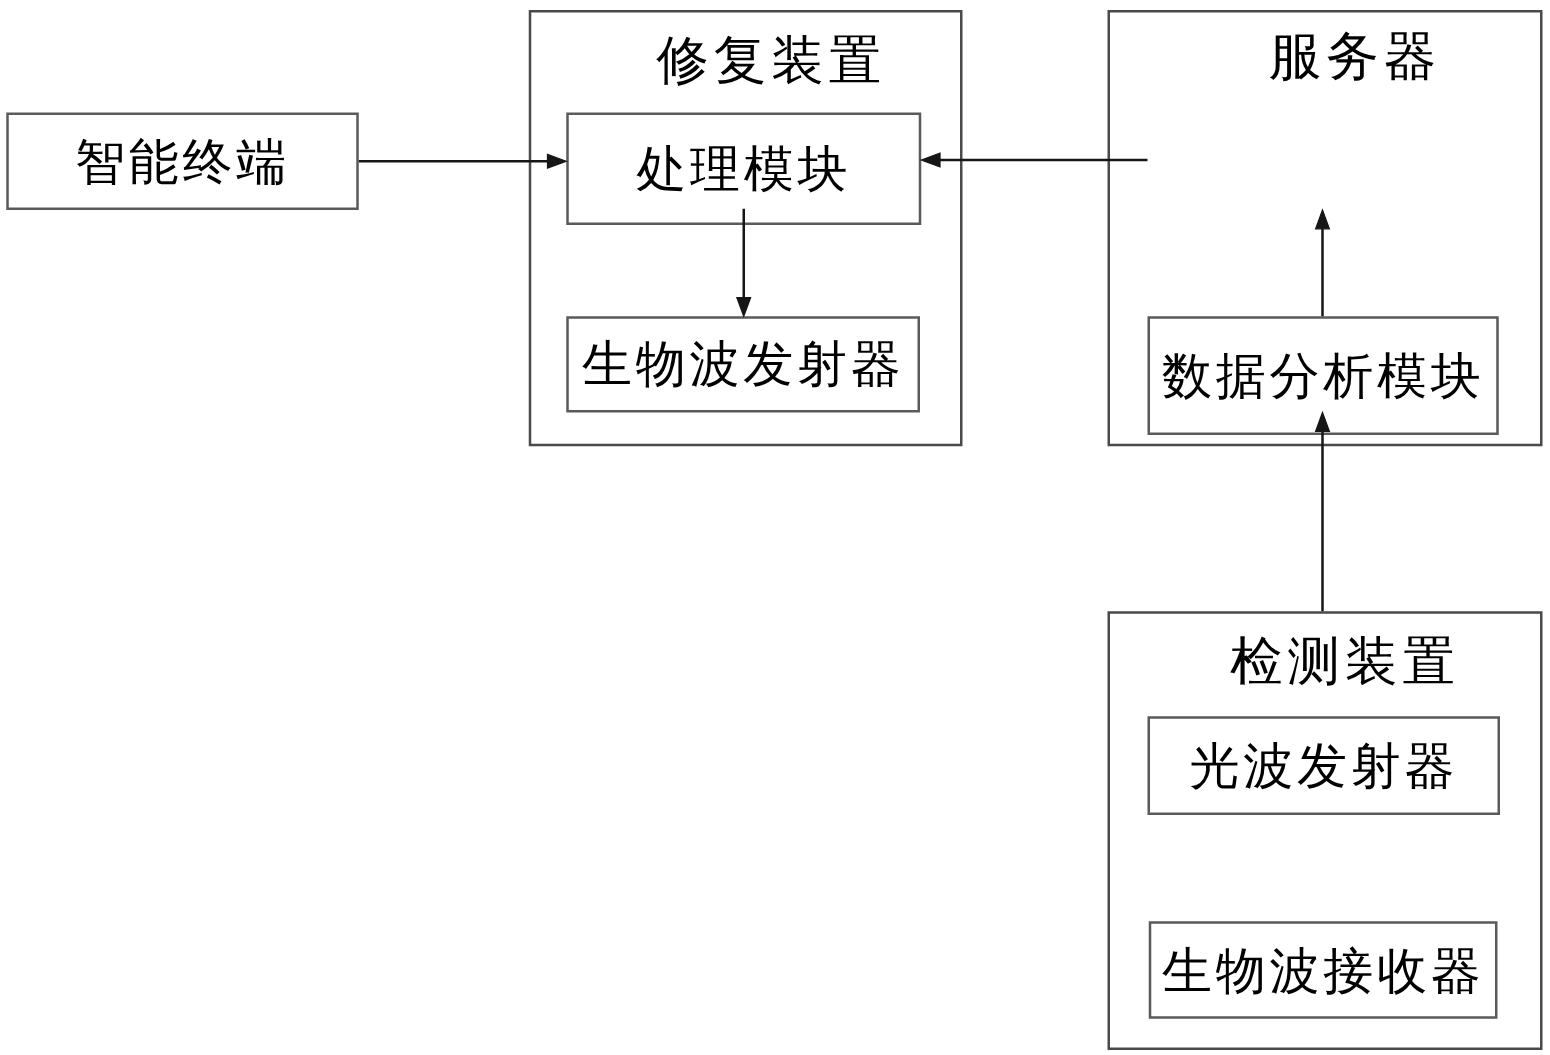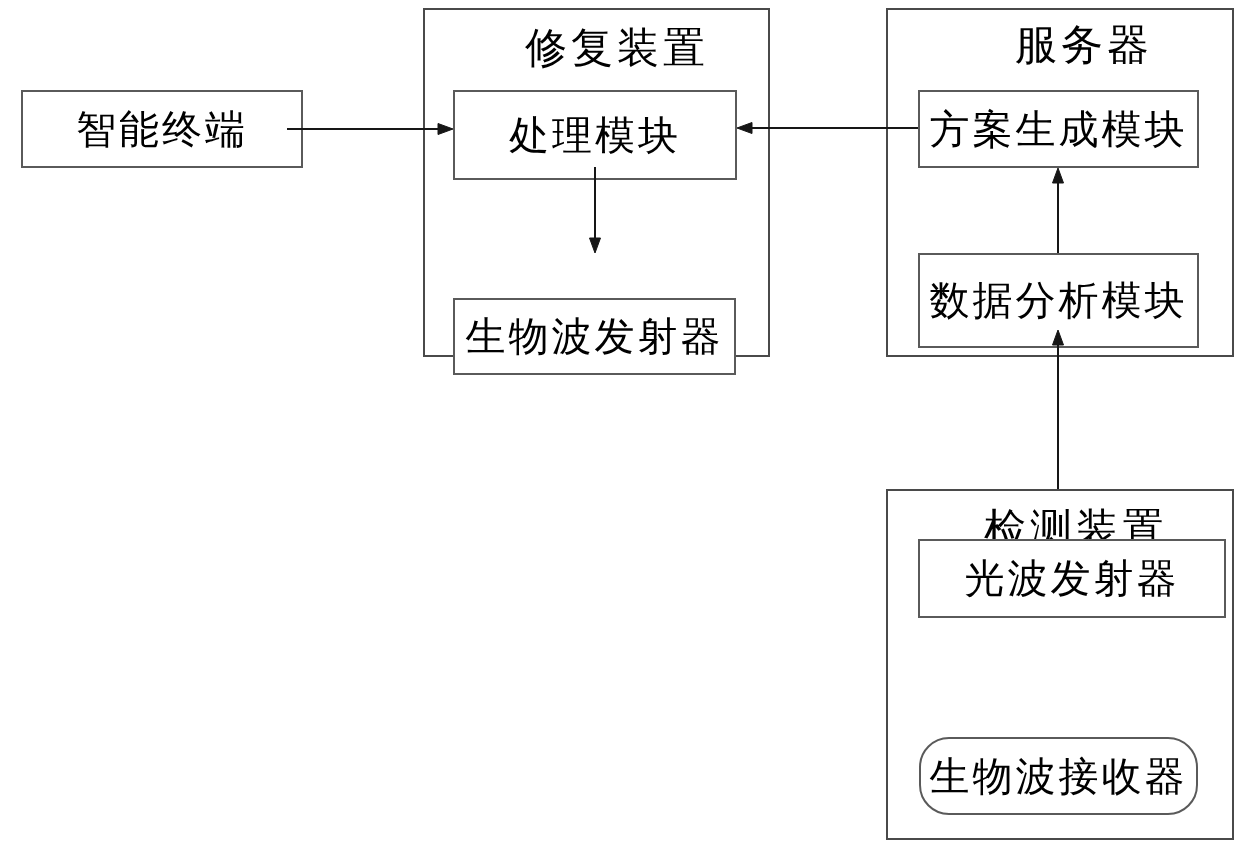--- a/index.html
+++ b/index.html
@@ -58,54 +58,51 @@
   #edge-layer polygon {
     fill: var(--line-color, #161616);
     stroke: var(--line-color, #161616);
   }
 </style>
 </head>
 <body>
 
 <div id="canvas" style="--line-color: #161616; --box-border: #5a5a5a; --container-border: #4a4a4a; --bg: #ffffff; --text: #000000;">
 
-  <div class="box" style="left:5px; top:90px; width:282px; height:78px;margin-left:16px;">
+  <div class="box" style="left:5px; top:90px; width:282px; height:78px;">
     <span>智能终端</span>
   </div>
 
   <div class="container" style="left:423px; top:8px; width:347px; height:349px;"></div>
   <div class="container-title" style="left:423px; width:388px; top:20px;">修复装置</div>
 
   <div class="box" style="left:453px; top:90px; width:284px; height:90px;">
     <span>处理模块</span>
   </div>
 
-  <div class="box" style="left:453px; top:253px; width:283px; height:77px;margin-top:45px;">
+  <div class="box" style="left:453px; top:253px; width:283px; height:77px;">
     <span>生物波发射器</span>
   </div>
 
   <div class="container" style="left:886px; top:8px; width:348px; height:349px;"></div>
   <div class="container-title" style="left:886px; width:396px; top:17px;">服务器</div>
 
-  <div class="box" style="left:918px; top:90px; width:281px; height:78px;">
-    <span>方案生成模块</span>
-  </div>
 
   <div class="box" style="left:918px; top:253px; width:281px; height:95px;">
     <span>数据分析模块</span>
   </div>
 
   <div class="container" style="left:886px; top:489px; width:348px; height:351px;"></div>
   <div class="container-title" style="left:886px; width:348px; top:501px;padding-left:16px;">检测装置</div>
 
-  <div class="box" style="left:918px; top:539px; width:308px; height:79px;">
+  <div class="box" style="left:918px; top:573px; width:282px; height:79px;">
     <span>光波发射器</span>
   </div>
 
-  <div class="box" style="left:919px; top:737px; width:279px; height:78px;border-radius:30px;">
+  <div class="box" style="left:919px; top:737px; width:279px; height:78px;">
     <span>生物波接收器</span>
   </div>
 
   <svg id="edge-layer" viewBox="0 0 1240 844" xmlns="http://www.w3.org/2000/svg">
 
     <g>
       <line x1="287" y1="129" x2="440" y2="129"></line>
       <polygon points="453,129 438,123.5 438,134.5"></polygon>
     </g>
 

